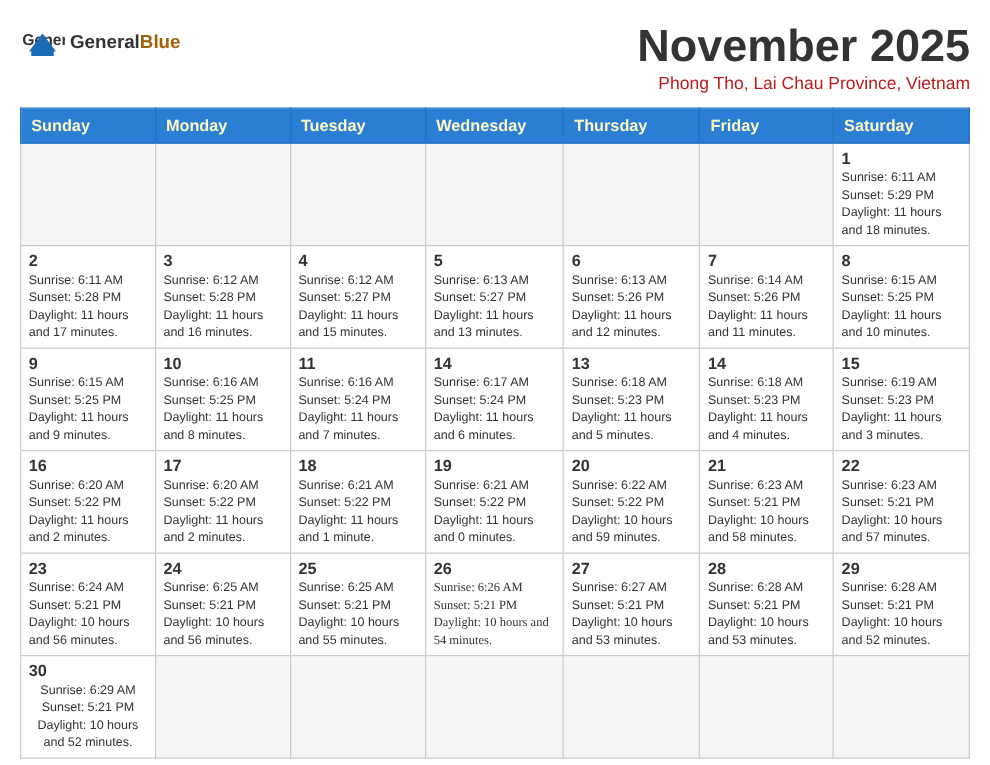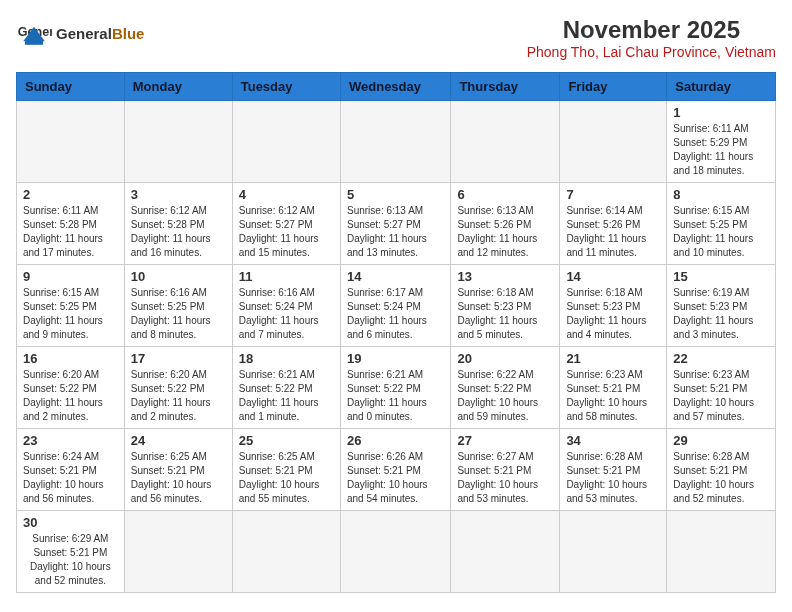--- a/index.html
+++ b/index.html
@@ -22,37 +22,37 @@
       gap: 4px;
     }
     .logo-icon {
       width: 36px;
       height: 36px;
     }
     .title-block {
       text-align: right;
     }
     .month-year {
-      font-size: 24px;
+      font-size: 36px;
       font-weight: bold;
       color: #333;
       text-align: center;
     }
     .location {
       font-size: 14px;
       color: #b91c1c;
     }
     .calendar-table {
       width: 100%;
       border-collapse: collapse;
       border: 1px solid #bbb;
     }
     .calendar-table th {
       background: #2a7fd4;
-      color: #0f172a;
+      color: #fef9c3;
       font-size: 13px;
       font-weight: bold;
       padding: 6px 8px;
       text-align: left;
       border: 1px solid #2271bf;
     }
     .calendar-table td {
       vertical-align: top;
       border: 1px solid #ccc;
       padding: 4px 6px;
@@ -274,32 +274,32 @@
 Daylight: 10 hours and 56 minutes.</div>
         </td>
         <td>
           <div class="day-number">25</div>
           <div class="day-info" style="white-space: pre-line;">Sunrise: 6:25 AM
 Sunset: 5:21 PM
 Daylight: 10 hours and 55 minutes.</div>
         </td>
         <td>
           <div class="day-number">26</div>
-          <div class="day-info" style="white-space: pre-line;">Sunrise: 6:26 AM
+          <div class="day-info" style="white-space: pre-line; font-family: Liberation Serif, serif;">Sunrise: 6:26 AM
 Sunset: 5:21 PM
 Daylight: 10 hours and 54 minutes.</div>
         </td>
         <td>
           <div class="day-number">27</div>
           <div class="day-info" style="white-space: pre-line;">Sunrise: 6:27 AM
 Sunset: 5:21 PM
 Daylight: 10 hours and 53 minutes.</div>
         </td>
         <td>
-          <div class="day-number">34</div>
+          <div class="day-number">28</div>
           <div class="day-info" style="white-space: pre-line;">Sunrise: 6:28 AM
 Sunset: 5:21 PM
 Daylight: 10 hours and 53 minutes.</div>
         </td>
         <td>
           <div class="day-number">29</div>
           <div class="day-info" style="white-space: pre-line;">Sunrise: 6:28 AM
 Sunset: 5:21 PM
 Daylight: 10 hours and 52 minutes.</div>
         </td>

